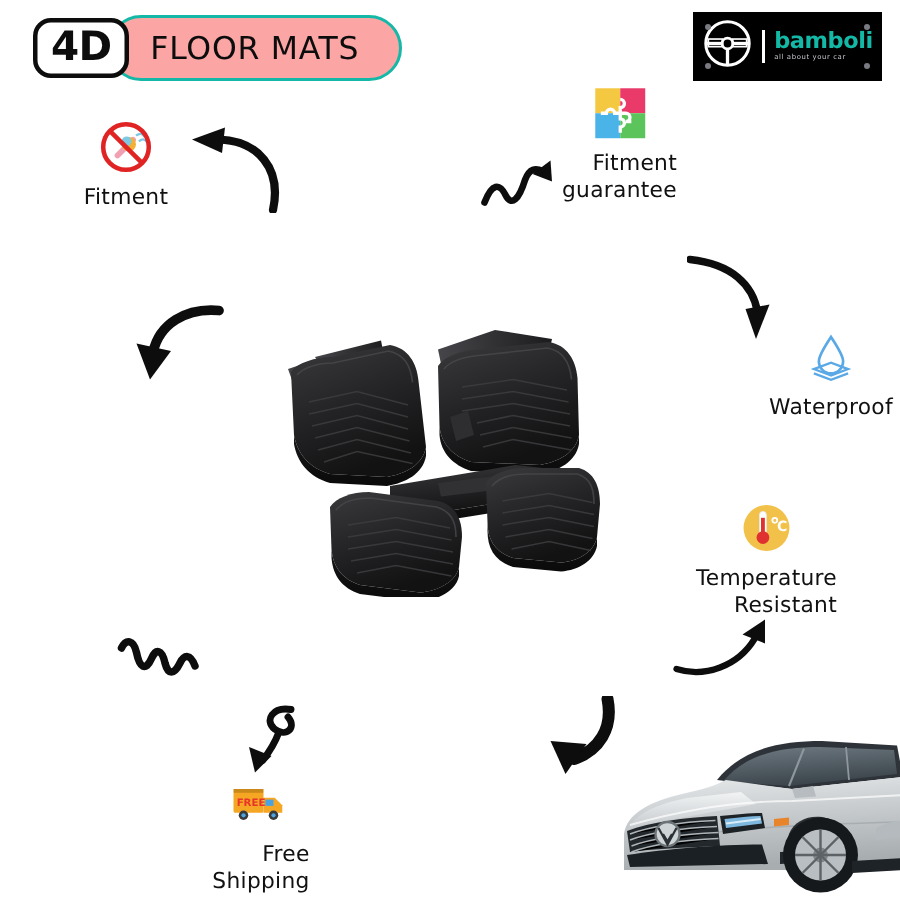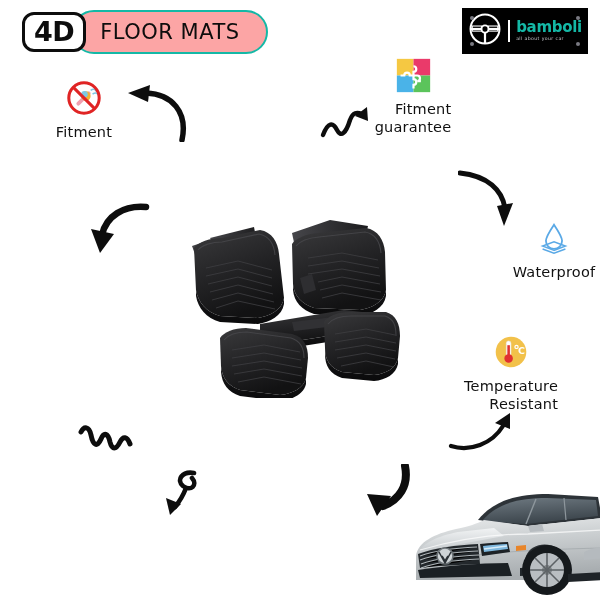--- a/index.html
+++ b/index.html
@@ -266,20 +266,37 @@
         <circle cx="17.2" cy="27.5" r="5" fill="#e03131"></circle>
         <rect x="15.7" y="12" width="3" height="14" fill="#e03131"></rect>
         <circle cx="26.5" cy="14" r="1.9" fill="none" stroke="#ffffff" stroke-width="1.4"></circle>
         <text x="28.2" y="22.5" font-family="DejaVu Sans, sans-serif" font-size="11" font-weight="bold" fill="#ffffff">C</text>
       </svg>
     </div>
     <div class="feature-label">Temperature
 Resistant</div>
   </div>
 
+  <div class="feature" style="left:122px; top:516px; width:104px;">
+    <div class="icon-box">
+      <svg width="40" height="30" viewBox="0 0 48 32">
+        <rect x="2" y="6" width="24" height="17" rx="1.5" fill="#f5a623"></rect>
+        <path d="M26 11 h9 l6 6 v6 h-15 Z" fill="#f5a623"></path>
+        <rect x="27.5" y="12.5" width="6.5" height="5" fill="#4aa3e0"></rect>
+        <rect x="2" y="4" width="24" height="3" fill="#c98818"></rect>
+        <text x="4.5" y="17.5" font-family="DejaVu Sans, sans-serif" font-size="8.2" font-weight="bold" fill="#e8342b">FREE</text>
+        <circle cx="10" cy="25" r="3.8" fill="#3a3a3a"></circle>
+        <circle cx="10" cy="25" r="1.7" fill="#4aa3e0"></circle>
+        <circle cx="34" cy="25" r="3.8" fill="#3a3a3a"></circle>
+        <circle cx="34" cy="25" r="1.7" fill="#4aa3e0"></circle>
+      </svg>
+    </div>
+    <div class="feature-label">Free
+Shipping</div>
+  </div>
 
 
   <svg id="product-image" viewBox="0 0 224 200">
     <defs>
       <linearGradient id="matTop" x1="0" y1="0" x2="0.4" y2="1">
         <stop offset="0%" stop-color="#3a3a3c"></stop>
         <stop offset="55%" stop-color="#232325"></stop>
         <stop offset="100%" stop-color="#121213"></stop>
       </linearGradient>
       <linearGradient id="matSide" x1="0" y1="0" x2="0" y2="1">

